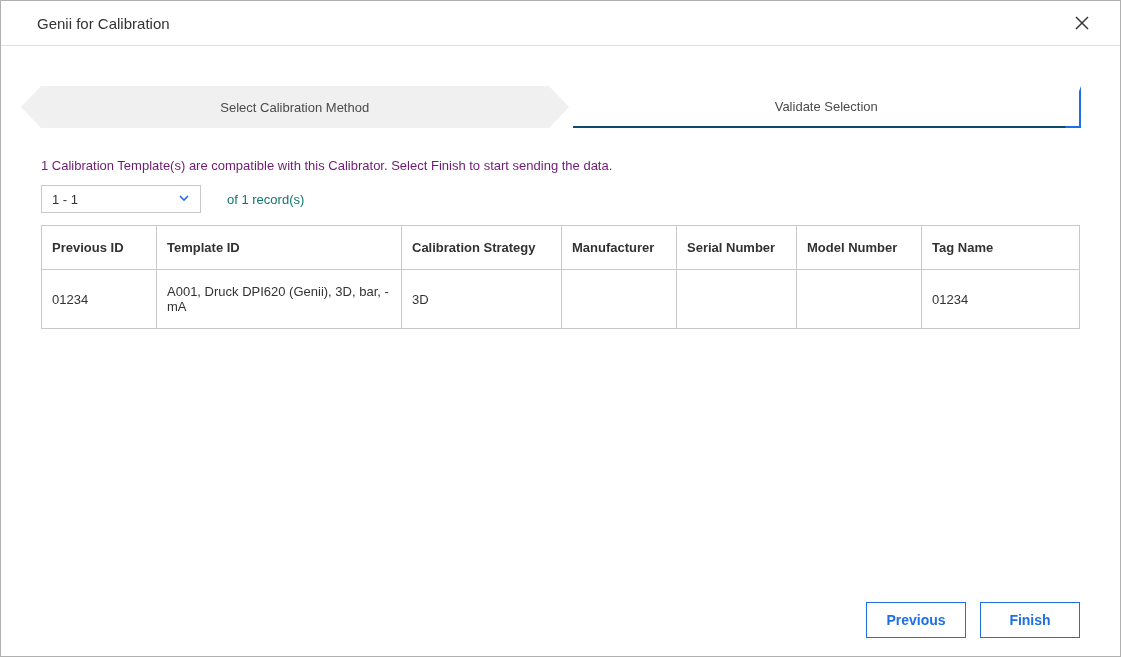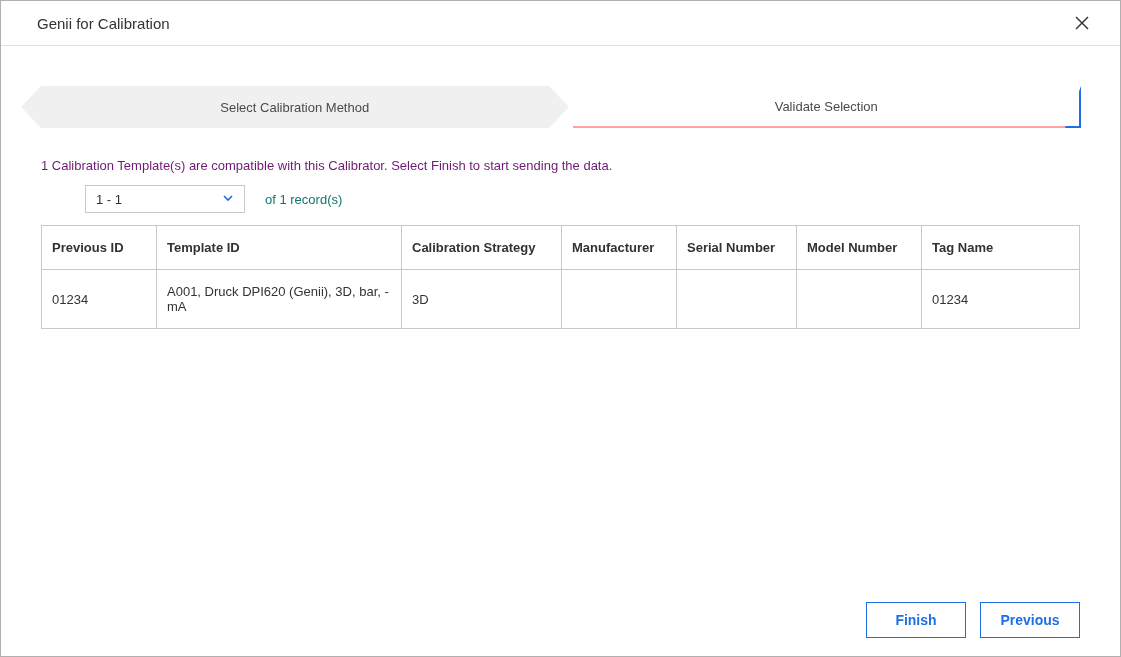--- a/index.html
+++ b/index.html
@@ -73,21 +73,21 @@
     position:absolute;
     right:-20px; top:0;
     width:0;height:0;
     border-top:21px solid transparent;
     border-bottom:21px solid transparent;
     border-left:20px solid #f0f0f0;
     z-index:1;
   }
   .wiz-step.active {
     background:#fff;
-    border-bottom:2px solid #fca5a5;
+    border-bottom:2px solid #0c4a6e;
   }
   .wiz-step.active::after{
     content:"";
     position:absolute;
     right:-1px; bottom:-2px;
     width:0;height:0;
     border-bottom:42px solid #1e6ee8;
     border-left:16px solid transparent;
     transform: skewX(0deg);
   }
@@ -103,23 +103,22 @@
   }
 
   .instruction {
     margin-top: 30px;
     font-size: 13px;
     color:#701a75;
   }
   .pager-row {
     display:flex;
     align-items:center;
-    gap:20px;
+    gap:26px;
     margin-top:12px;
-    margin-left:44px;
   }
   .pager-select {
     border:1px solid #c9c9c9;
     width:160px;
     height:28px;
     display:flex;
     align-items:center;
     justify-content:space-between;
     padding:0 10px;
     font-size:13px;
@@ -233,20 +232,20 @@
           <td></td>
           <td>01234</td>
         </tr>
       </tbody>
     </table>
 
   </div>
 
   <div class="footer">
     <div class="btn">
+      <span>Previous</span>
+    </div>
+    <div class="btn">
       <span>Finish</span>
     </div>
-    <div class="btn">
-      <span>Previous</span>
-    </div>
   </div>
 
 </div>
 
 </body></html>

